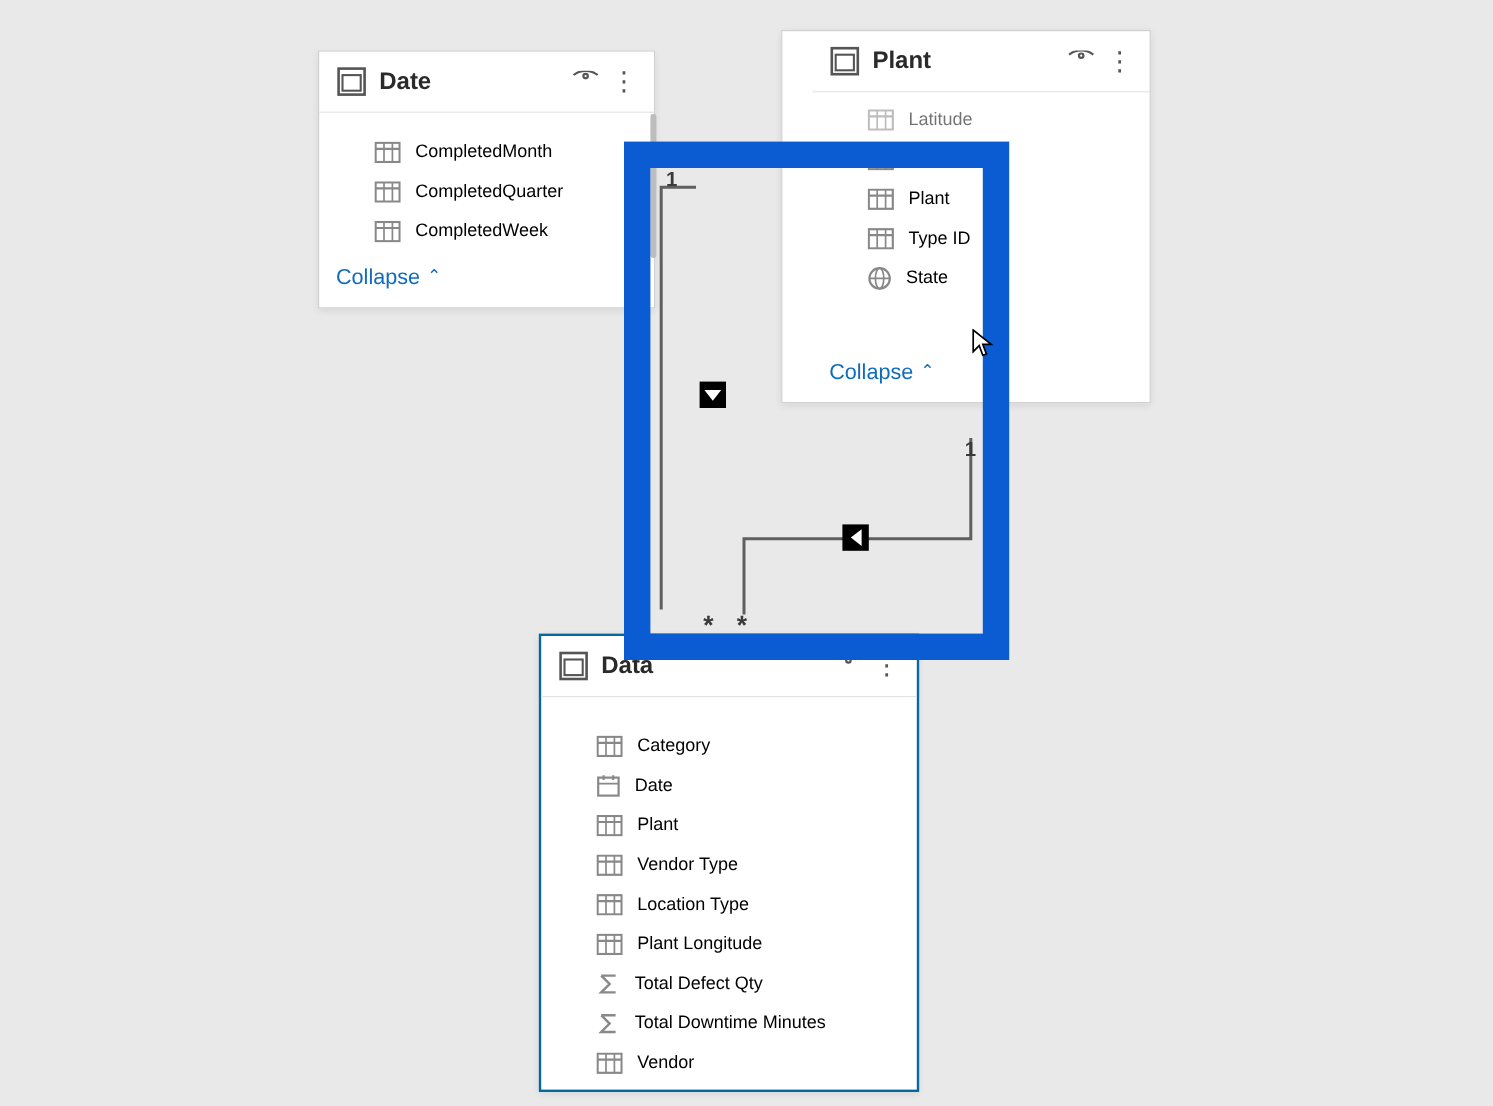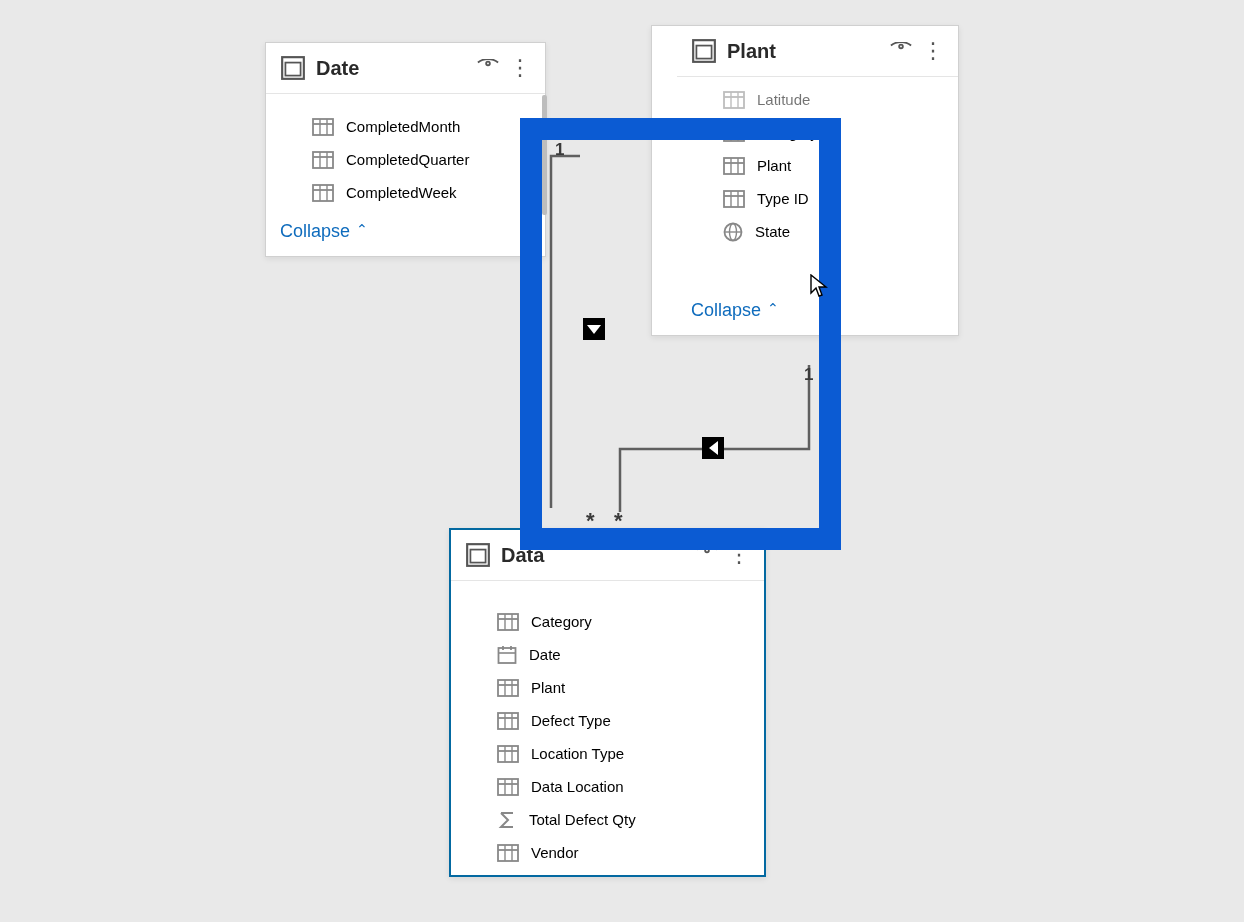--- a/index.html
+++ b/index.html
@@ -219,45 +219,51 @@
           </svg>
         <span class="field-name">Plant</span>
       </div>
       <div class="field-row">
         <svg class="icon" width="22" height="18" viewBox="0 0 22 18">
             <rect x="1" y="1" width="20" height="16" fill="none" stroke="#888" stroke-width="1.8"></rect>
             <line x1="8" y1="1" x2="8" y2="17" stroke="#888" stroke-width="1.4"></line>
             <line x1="15" y1="1" x2="15" y2="17" stroke="#888" stroke-width="1.4"></line>
             <line x1="1" y1="6" x2="21" y2="6" stroke="#888" stroke-width="1.8"></line>
           </svg>
-        <span class="field-name">Defect Type</span>
+        <span class="field-name">Vendor Type</span>
       </div>
       <div class="field-row">
         <svg class="icon" width="22" height="18" viewBox="0 0 22 18">
             <rect x="1" y="1" width="20" height="16" fill="none" stroke="#888" stroke-width="1.8"></rect>
             <line x1="8" y1="1" x2="8" y2="17" stroke="#888" stroke-width="1.4"></line>
             <line x1="15" y1="1" x2="15" y2="17" stroke="#888" stroke-width="1.4"></line>
             <line x1="1" y1="6" x2="21" y2="6" stroke="#888" stroke-width="1.8"></line>
           </svg>
         <span class="field-name">Location Type</span>
       </div>
       <div class="field-row">
         <svg class="icon" width="22" height="18" viewBox="0 0 22 18">
             <rect x="1" y="1" width="20" height="16" fill="none" stroke="#888" stroke-width="1.8"></rect>
             <line x1="8" y1="1" x2="8" y2="17" stroke="#888" stroke-width="1.4"></line>
             <line x1="15" y1="1" x2="15" y2="17" stroke="#888" stroke-width="1.4"></line>
             <line x1="1" y1="6" x2="21" y2="6" stroke="#888" stroke-width="1.8"></line>
           </svg>
-        <span class="field-name">Data Location</span>
+        <span class="field-name">Plant Longitude</span>
       </div>
       <div class="field-row">
         <svg class="icon" width="20" height="20" viewBox="0 0 20 20">
             <path d="M4 3 H16 M4 3 L11 10 L4 17 H16" fill="none" stroke="#888" stroke-width="2"></path>
           </svg>
         <span class="field-name">Total Defect Qty</span>
+      </div>
+      <div class="field-row">
+        <svg class="icon" width="20" height="20" viewBox="0 0 20 20">
+            <path d="M4 3 H16 M4 3 L11 10 L4 17 H16" fill="none" stroke="#888" stroke-width="2"></path>
+          </svg>
+        <span class="field-name">Total Downtime Minutes</span>
       </div>
       <div class="field-row">
         <svg class="icon" width="22" height="18" viewBox="0 0 22 18">
             <rect x="1" y="1" width="20" height="16" fill="none" stroke="#888" stroke-width="1.8"></rect>
             <line x1="8" y1="1" x2="8" y2="17" stroke="#888" stroke-width="1.4"></line>
             <line x1="15" y1="1" x2="15" y2="17" stroke="#888" stroke-width="1.4"></line>
             <line x1="1" y1="6" x2="21" y2="6" stroke="#888" stroke-width="1.8"></line>
           </svg>
         <span class="field-name">Vendor</span>
       </div>

